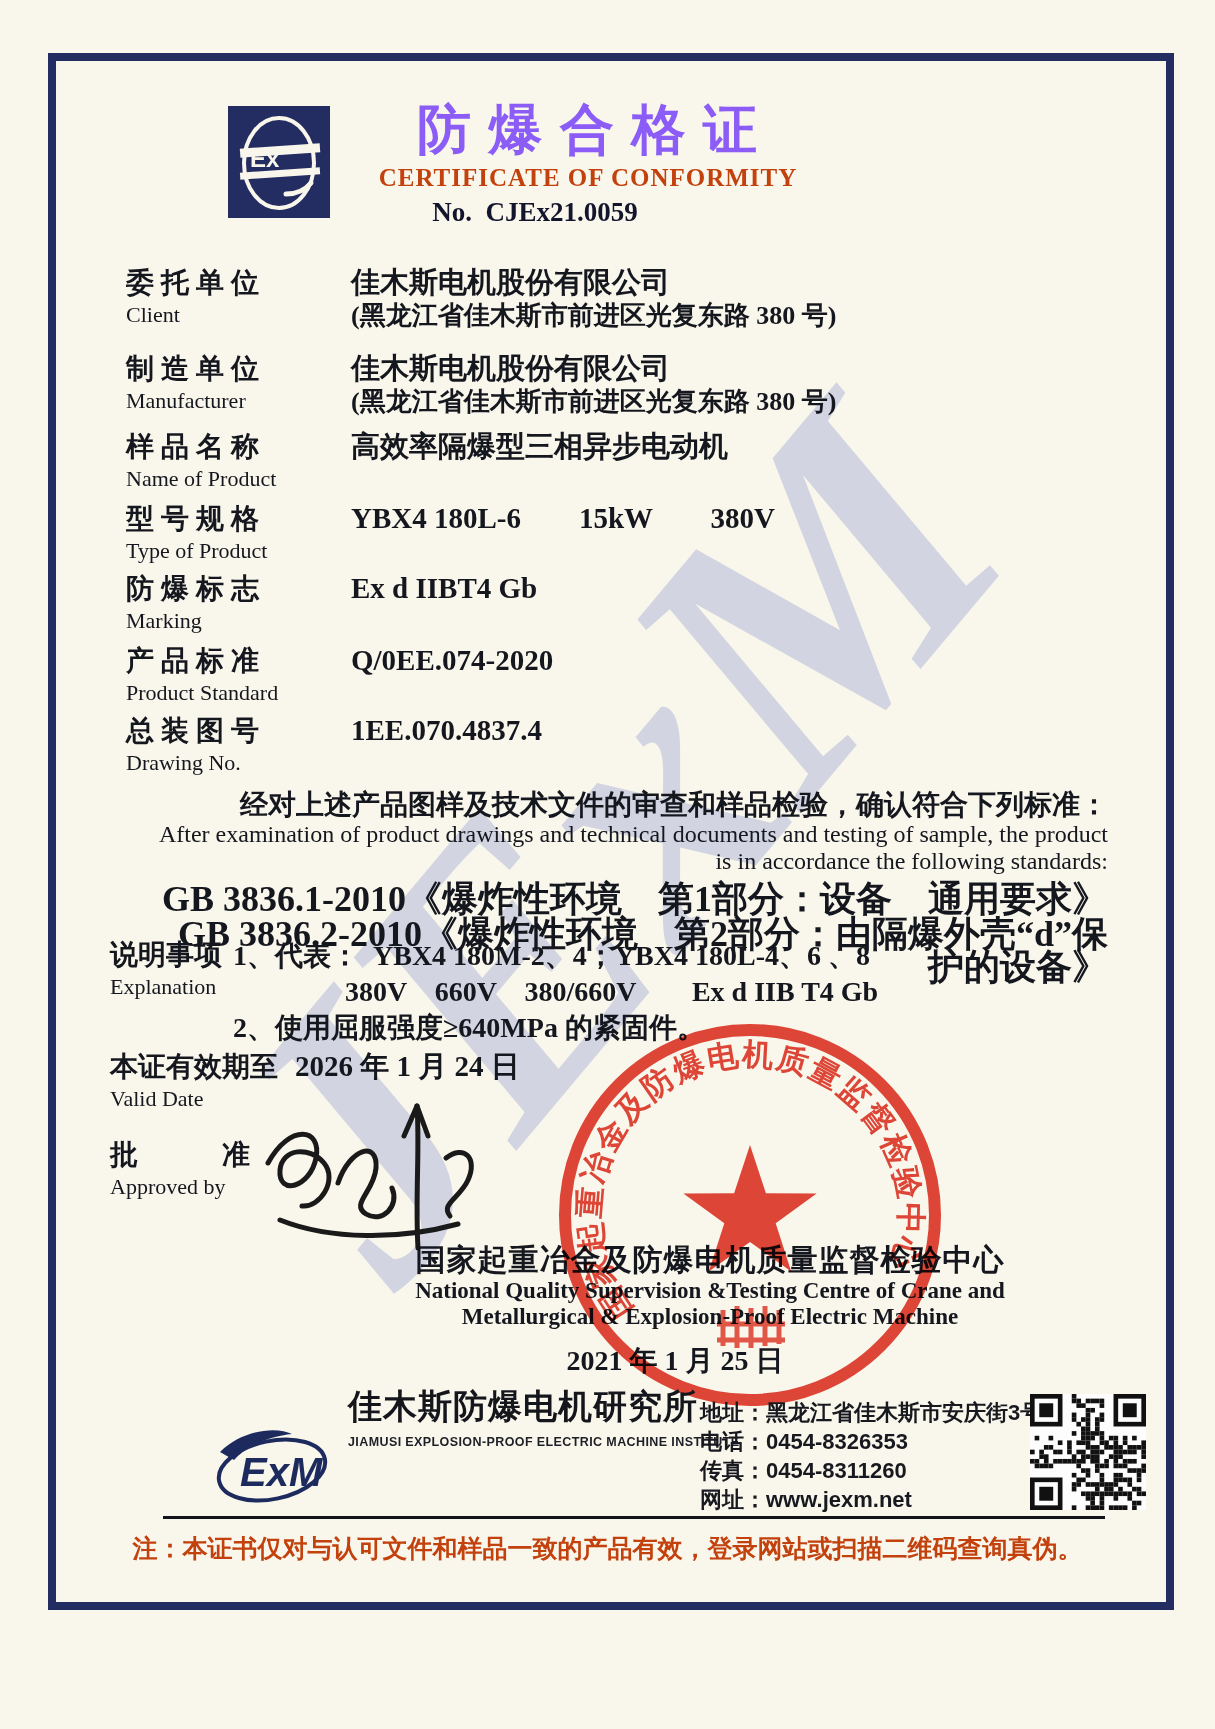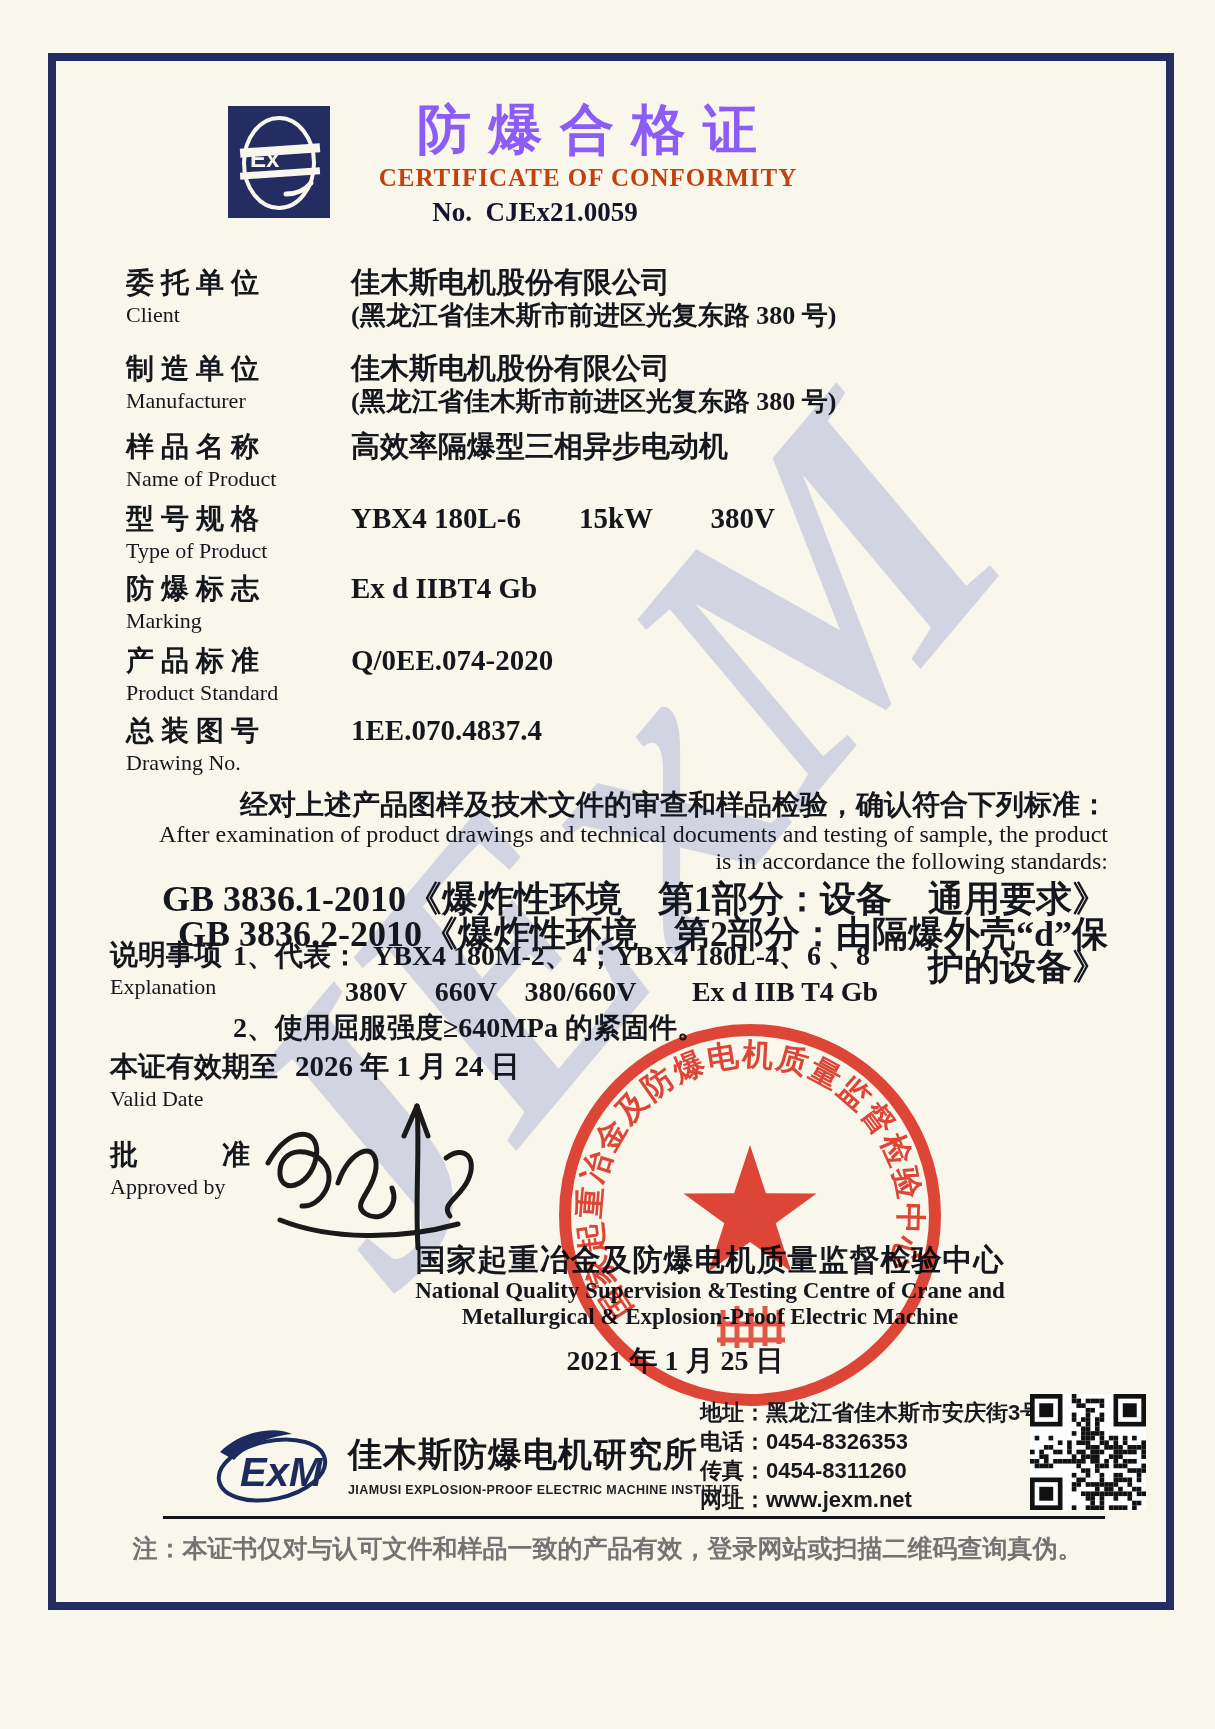--- a/index.html
+++ b/index.html
@@ -43,29 +43,29 @@
   .approval{position:absolute;left:110px;top:1138px;}
   
   .issuer{position:absolute;left:390px;top:1242px;width:640px;text-align:center;}
   .iss-zh{font-size:30px;font-weight:bold;letter-spacing:1px;line-height:36px;}
   .iss-en{font-size:23px;font-weight:bold;line-height:26px;}
   .iss-date{font-size:28px;font-weight:600;margin-top:12px;transform:translateX(-35px);}
   .seal{position:absolute;left:545px;top:1010px;mix-blend-mode:multiply;opacity:0.9;}
   .sig{position:absolute;left:250px;top:1088px;}
   
   .sans{font-family:"Liberation Sans","DejaVu Sans",sans-serif;}
-  .institute{position:absolute;left:348px;top:1432px;}
+  .institute{position:absolute;left:348px;top:1384px;}
   .inst-zh{font-size:34px;font-weight:800;letter-spacing:1px;color:#14161c;}
   .inst-en{font-size:12.5px;font-weight:600;letter-spacing:0.4px;color:#1d1f26;margin-top:5px;}
   .contacts{position:absolute;left:700px;top:1398px;font-size:22px;font-weight:700;
             line-height:29px;color:#17191f;}
   .qr{position:absolute;left:1030px;top:1394px;width:116px;height:116px;}
   .rule{position:absolute;left:163px;top:1516px;width:942px;height:3px;background:#14151a;}
   .note{position:absolute;left:90px;top:1532px;width:1035px;text-align:center;
-        font-size:25px;font-weight:700;color:#737373;}
+        font-size:25px;font-weight:700;color:#c2410c;}
 </style>
 </head>
 <body>
 
 <div class="page">
 
   <div class="watermark">JExM</div>
 
   <div class="frame"></div>
 

